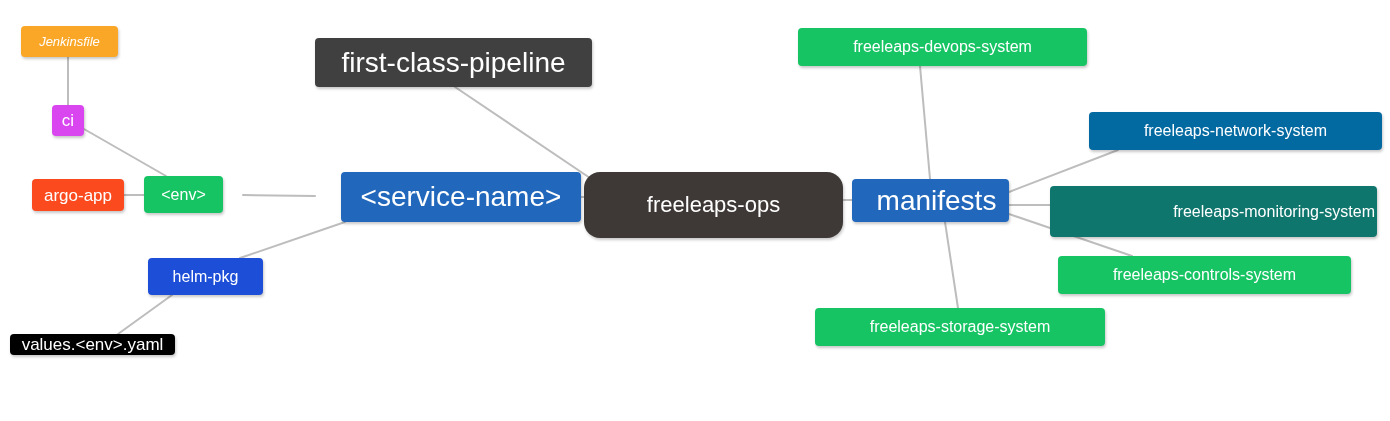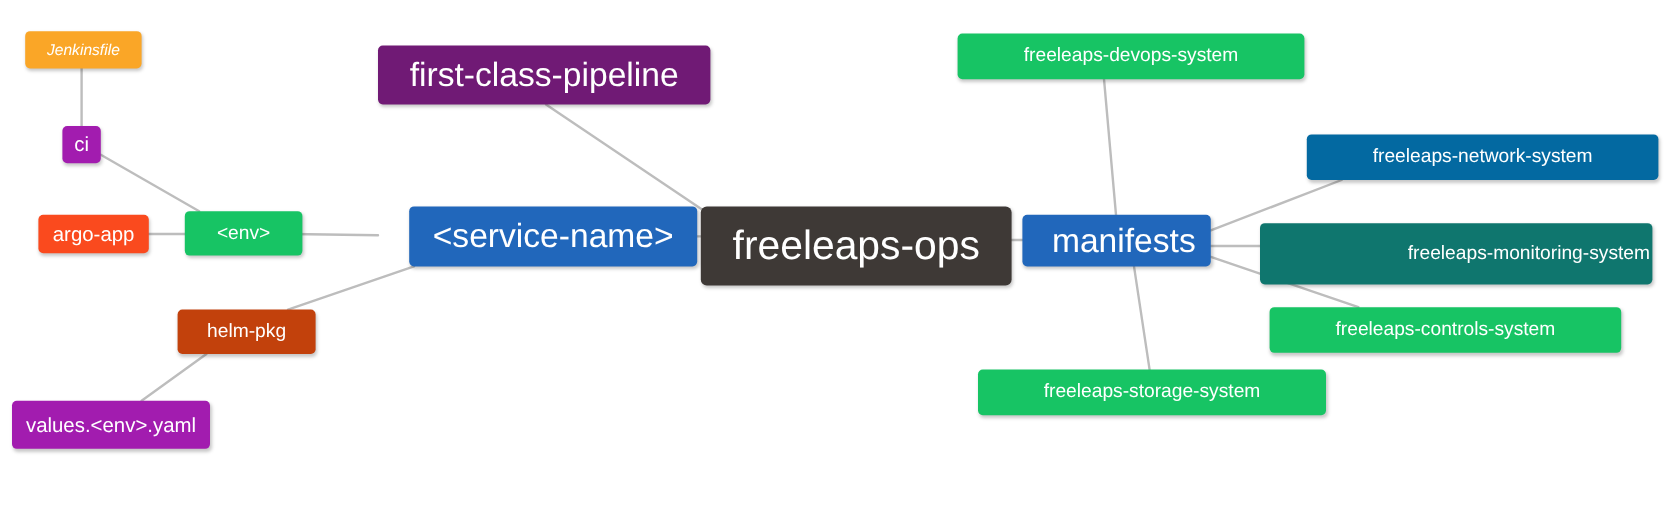--- a/index.html
+++ b/index.html
@@ -33,21 +33,21 @@
     line-height:1;
     box-shadow:1px 2px 3px rgba(0,0,0,0.22);
     user-select:none;
     text-align:center;
   }
   .node .label{
     display:block;
     padding:0 2px;
   }
   
-  .lvl-root{ font-size:34px; border-radius:5px; }
+  .lvl-root{ font-size:22px; border-radius:16px; }
   .lvl-1   { font-size:28px; border-radius:4px; }
   .lvl-2   { font-size:16px; border-radius:4px; }
   .lvl-3   { font-size:17px; border-radius:4px; }
   .lvl-4   { font-size:13px; border-radius:4px;font-style:italic; }
 </style>
 </head>
 <body>
 
 <div id="canvas">
   <svg id="edges" viewBox="0 0 1390 421" xmlns="http://www.w3.org/2000/svg">
@@ -63,42 +63,42 @@
       <line x1="930" y1="179" x2="920" y2="66" stroke="#bdbdbd" stroke-width="2" stroke-linecap="round"></line>
       <line x1="1009" y1="192" x2="1118" y2="150" stroke="#bdbdbd" stroke-width="2" stroke-linecap="round"></line>
       <line x1="1009" y1="205" x2="1050" y2="205" stroke="#bdbdbd" stroke-width="2" stroke-linecap="round"></line>
       <line x1="1009" y1="214" x2="1132" y2="256" stroke="#bdbdbd" stroke-width="2" stroke-linecap="round"></line>
       <line x1="945" y1="222" x2="958" y2="308" stroke="#bdbdbd" stroke-width="2" stroke-linecap="round"></line>
     </svg>
   <div id="nodes">
       <div class="node lvl-root" style="left: 584px; top: 172px; width: 259px; height: 66px; background: rgb(62, 57, 54);">
         <span class="label">freeleaps-ops</span>
       </div>
-      <div class="node lvl-1" style="left: 315px; top: 38px; width: 277px; height: 49px; background: #701a75;">
+      <div class="node lvl-1" style="left: 315px; top: 38px; width: 277px; height: 49px; background: #404040;">
         <span class="label">first-class-pipeline</span>
       </div>
       <div class="node lvl-1" style="left: 315px; top: 172px; width: 240px; height: 50px; background: rgb(33, 103, 187); margin-left: 26px;">
         <span class="label">&lt;service-name&gt;</span>
       </div>
       <div class="node lvl-1" style="left: 852px; top: 179px; width: 157px; height: 43px; background: rgb(33, 103, 187); padding-left: 12px;">
         <span class="label">manifests</span>
       </div>
-      <div class="node lvl-2" style="left: 154px; top: 176px; width: 98px; height: 37px; background: rgb(23, 196, 100);">
+      <div class="node lvl-2" style="left: 144px; top: 176px; width: 79px; height: 37px; background: rgb(23, 196, 100);">
         <span class="label">&lt;env&gt;</span>
       </div>
-      <div class="node lvl-2" style="left: 148px; top: 258px; width: 115px; height: 37px; background: #c2410c; text-align: right;">
+      <div class="node lvl-2" style="left: 148px; top: 258px; width: 115px; height: 37px; background: #1d4ed8; text-align: right;">
         <span class="label">helm-pkg</span>
       </div>
-      <div class="node lvl-3" style="left: 52px; top: 105px; width: 32px; height: 31px; background: #a21caf;">
+      <div class="node lvl-3" style="left: 52px; top: 105px; width: 32px; height: 31px; background: #d946ef;">
         <span class="label">ci</span>
       </div>
       <div class="node lvl-3" style="left: 32px; top: 179px; width: 92px; height: 32px; background: rgb(250, 74, 30);">
         <span class="label">argo-app</span>
       </div>
-      <div class="node lvl-3" style="left: 10px; top: 334px; width: 165px; height: 40px; background: #a21caf;">
+      <div class="node lvl-3" style="left: 10px; top: 334px; width: 165px; height: 21px; background: #000000;">
         <span class="label">values.&lt;env&gt;.yaml</span>
       </div>
       <div class="node lvl-4" style="left: 21px; top: 26px; width: 97px; height: 31px; background: rgb(250, 166, 39);">
         <span class="label">Jenkinsfile</span>
       </div>
       <div class="node lvl-2" style="left: 798px; top: 28px; width: 289px; height: 38px; background: rgb(23, 196, 100);">
         <span class="label">freeleaps-devops-system</span>
       </div>
       <div class="node lvl-2" style="left: 1089px; top: 112px; width: 293px; height: 38px; background: #0369a1;">
         <span class="label">freeleaps-network-system</span>

